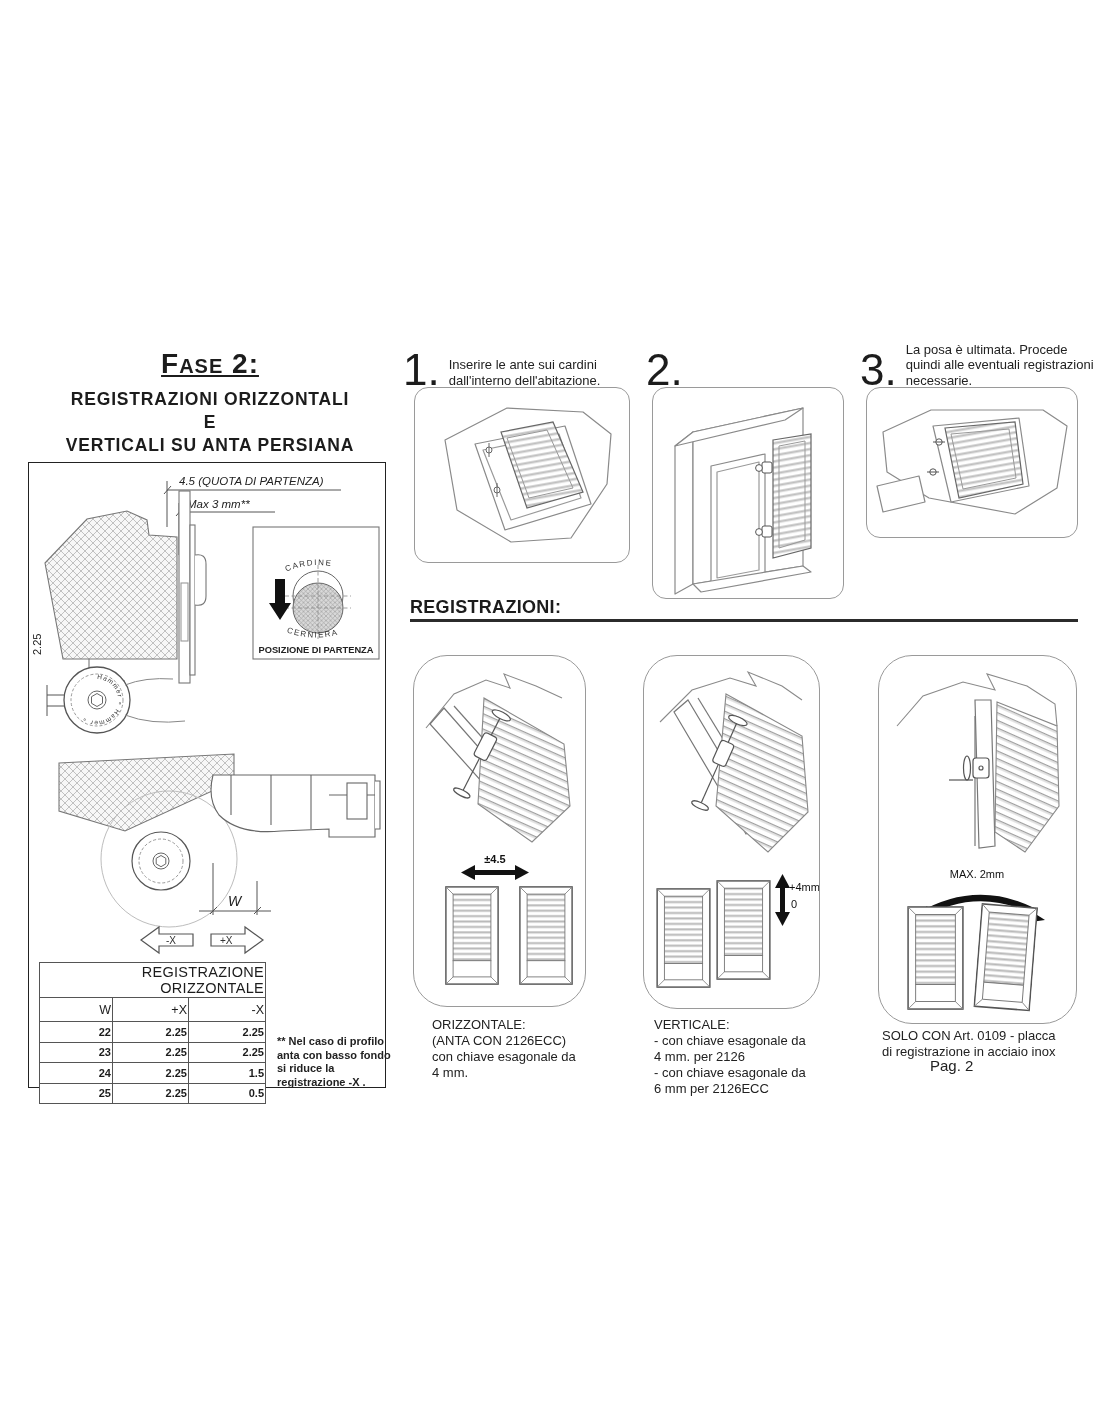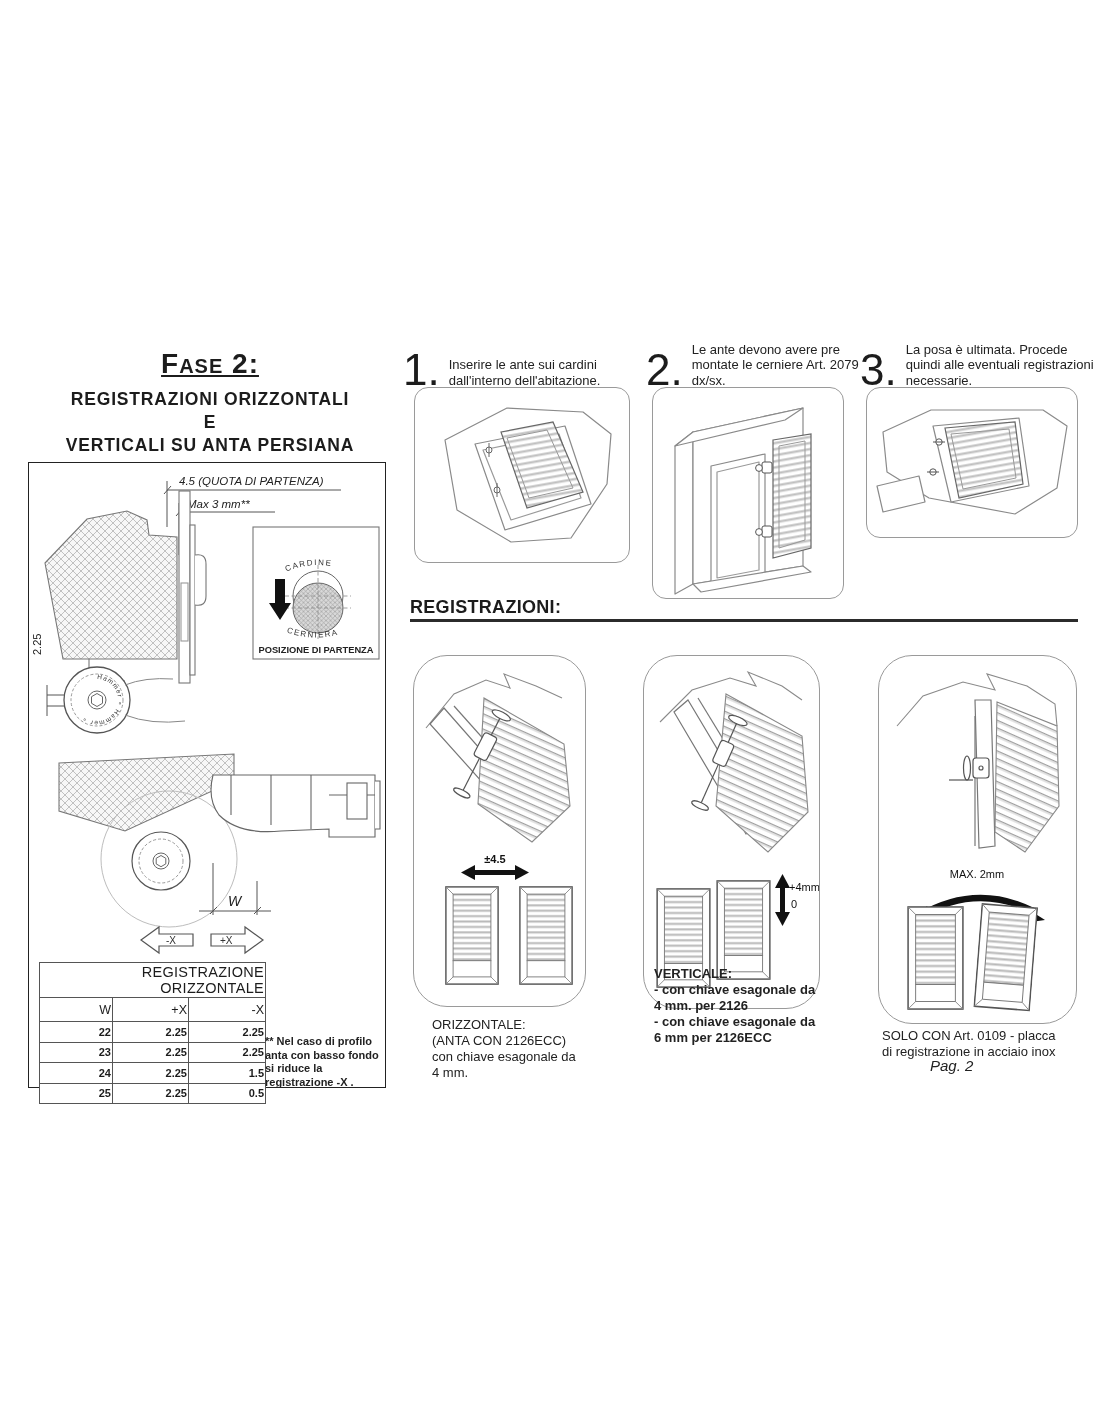--- a/index.html
+++ b/index.html
@@ -22,24 +22,24 @@
   .reg-rule{background:#2b2b2b;height:2.5px;}
   .reg-intro{font-size:12.6px;color:#2a2a2a;}
   
   .diagram-box{left:28px;top:462px;width:356px;height:624px;border:1.8px solid #222;background:#fff;}
   .reg-table{border-collapse:collapse;}
   .reg-table td,.reg-table th{border:1.2px solid #555;text-align:right;font-weight:normal;background:#fff;}
   .t-title{font-size:14.5px;height:26px;letter-spacing:.3px;}
   .t-head td{font-size:12.5px;height:21px;}
   .t-row td{font-size:11px;height:17.5px;font-weight:bold;}
   .c1{width:70px;} .c2{width:73px;} .c3{width:74px;}
-  .footnote{font-size:11px;font-weight:bold;line-height:13.5px;color:#222;}
+  .footnote{font-size:11px;font-weight:bold;line-height:13.5px;color:#222;padding-left:12px;}
   
   .cap{font-size:13px;line-height:16px;color:#222;}
-  .pag{font-size:15px;color:#222;font-style:italic;}
+  .pag{font-size:15px;color:#222;}
   svg text{font-family:"Liberation Sans",sans-serif;}
 </style>
 </head>
 <body>
 
 <svg width="0" height="0" style="position:absolute" aria-hidden="true">
   <defs>
     <pattern id="louv" width="8" height="6" patternUnits="userSpaceOnUse">
       <rect width="8" height="6" fill="#ffffff"></rect>
       <rect y="3" width="8" height="2.1" fill="#d7d7d7"></rect>
@@ -83,21 +83,20 @@
     <div class="tline">E</div>
     <div class="tline">VERTICALI SU ANTA PERSIANA</div>
   </div>
 
   <div class="abs step" style="left:403px;top:330px;height:58px;">
     <span class="step-num">1.</span>
     <span class="step-text" style="width:180px;">Inserire le ante sui cardini dall'interno dell'abitazione.</span>
   </div>
   <div class="abs step" style="left:646px;top:330px;height:58px;">
     <span class="step-num">2.</span>
-    <span class="step-text" style="width:172px;">Le ante devono avere pre montate le cerniere Art. 2079 dx/sx.</span>
   </div>
   <div class="abs step" style="left:860px;top:330px;height:58px;">
     <span class="step-num">3.</span>
     <span class="step-text" style="width:200px;">La posa è ultimata. Procede quindi alle eventuali registrazioni necessarie.</span>
   </div>
 
   <div class="abs panel" style="left:414px;top:387px;width:214px;height:174px;">
     <svg width="214" height="174" viewBox="0 0 214 174">
       <g stroke="#8a8a8a" fill="#fff" stroke-width="1.2" stroke-linejoin="round">
         <path d="M30 52 L92 20 L168 24 L196 46 L192 96 L156 150 L96 154 L42 122 Z"></path>
@@ -208,21 +207,21 @@
       <use href="#shut" x="72" y="224" width="55" height="100"></use>
       <g fill="#111">
         <rect x="136" y="230" width="5" height="28"></rect>
         <polygon points="138.5,218 131,232 146,232"></polygon>
         <polygon points="138.5,270 131,256 146,256"></polygon>
       </g>
       <text x="145" y="235" font-size="11" fill="#111">+4mm</text>
       <text x="147" y="252" font-size="11" fill="#111">0</text>
     </svg>
   </div>
-  <div class="abs" style="left:654px;top:966px;font-weight:bold;">
+  <div class="abs" style="left:654px;top:1017px;">
     <div class="cap">VERTICALE:</div>
     <div class="cap">- con chiave esagonale da</div>
     <div class="cap">4 mm. per 2126</div>
     <div class="cap">- con chiave esagonale da</div>
     <div class="cap">6 mm per 2126ECC</div>
   </div>
 
   <div class="abs bpanel" style="left:878px;top:655px;width:197px;height:367px;">
     <svg width="197" height="367" viewBox="0 0 197 367">
       <polyline points="18,70 44,40 84,26 116,34 108,18 148,30 176,48 178,70" fill="none" stroke="#8a8a8a" stroke-width="1.1"></polyline>

